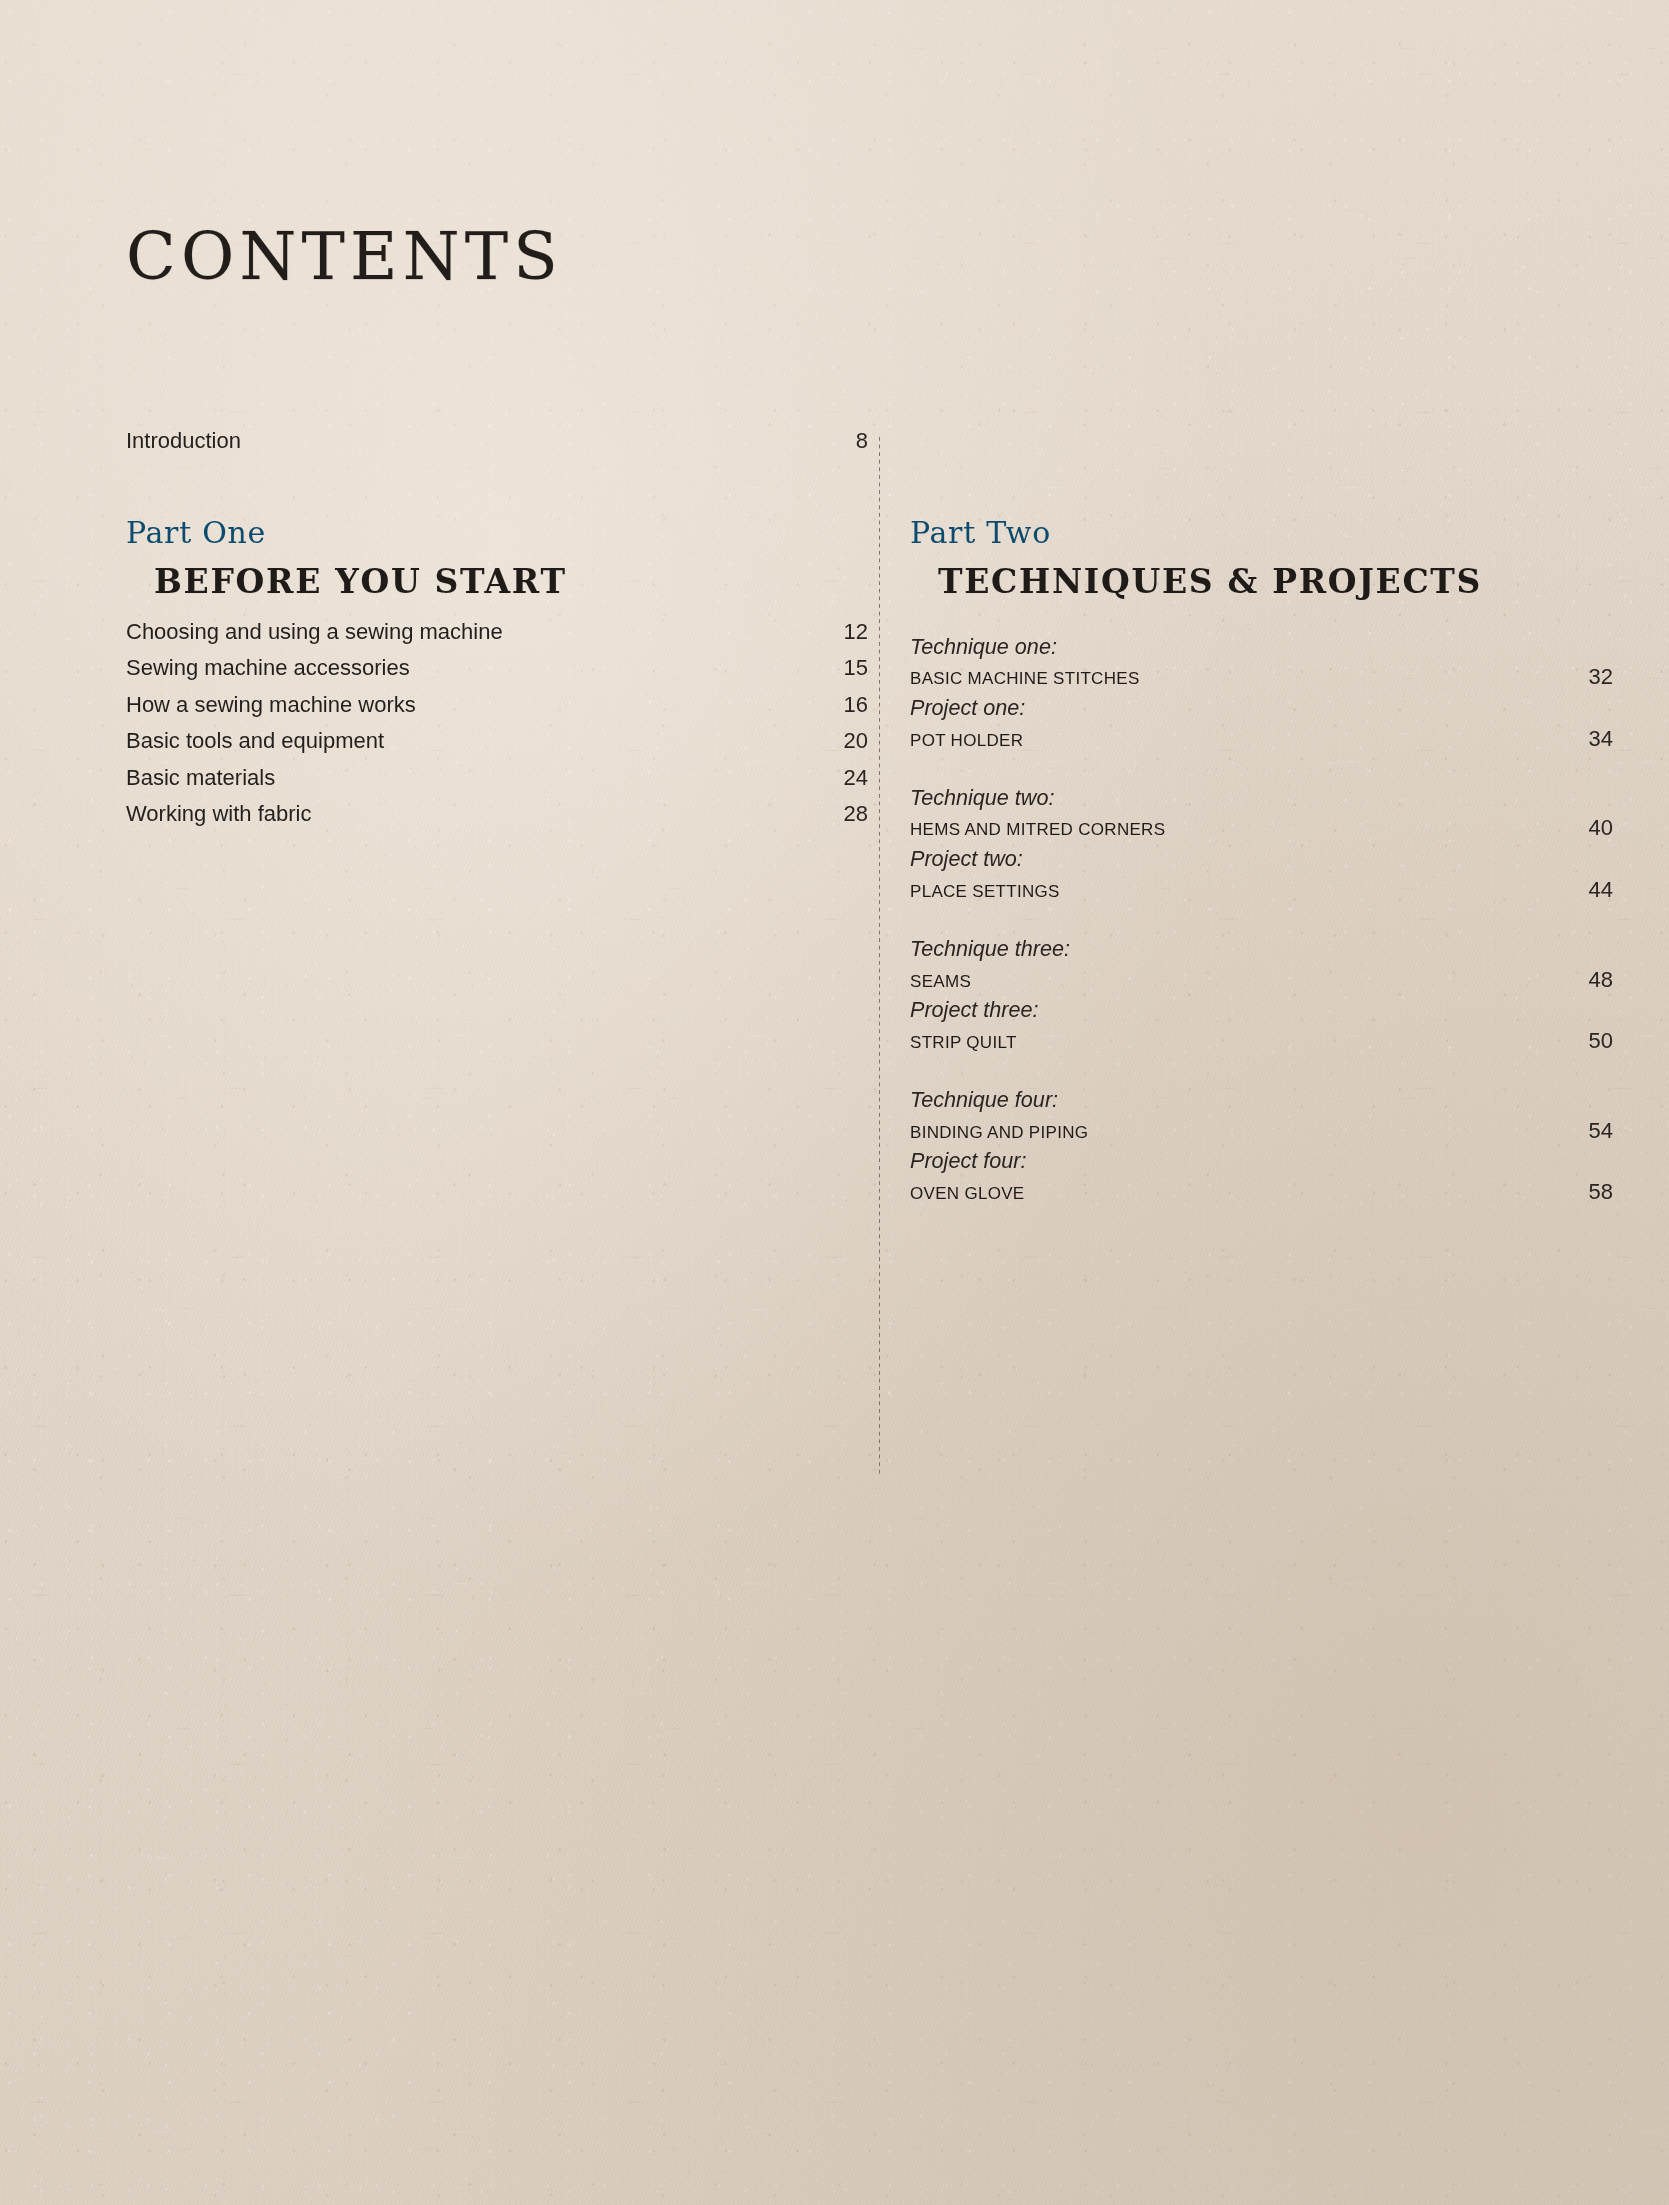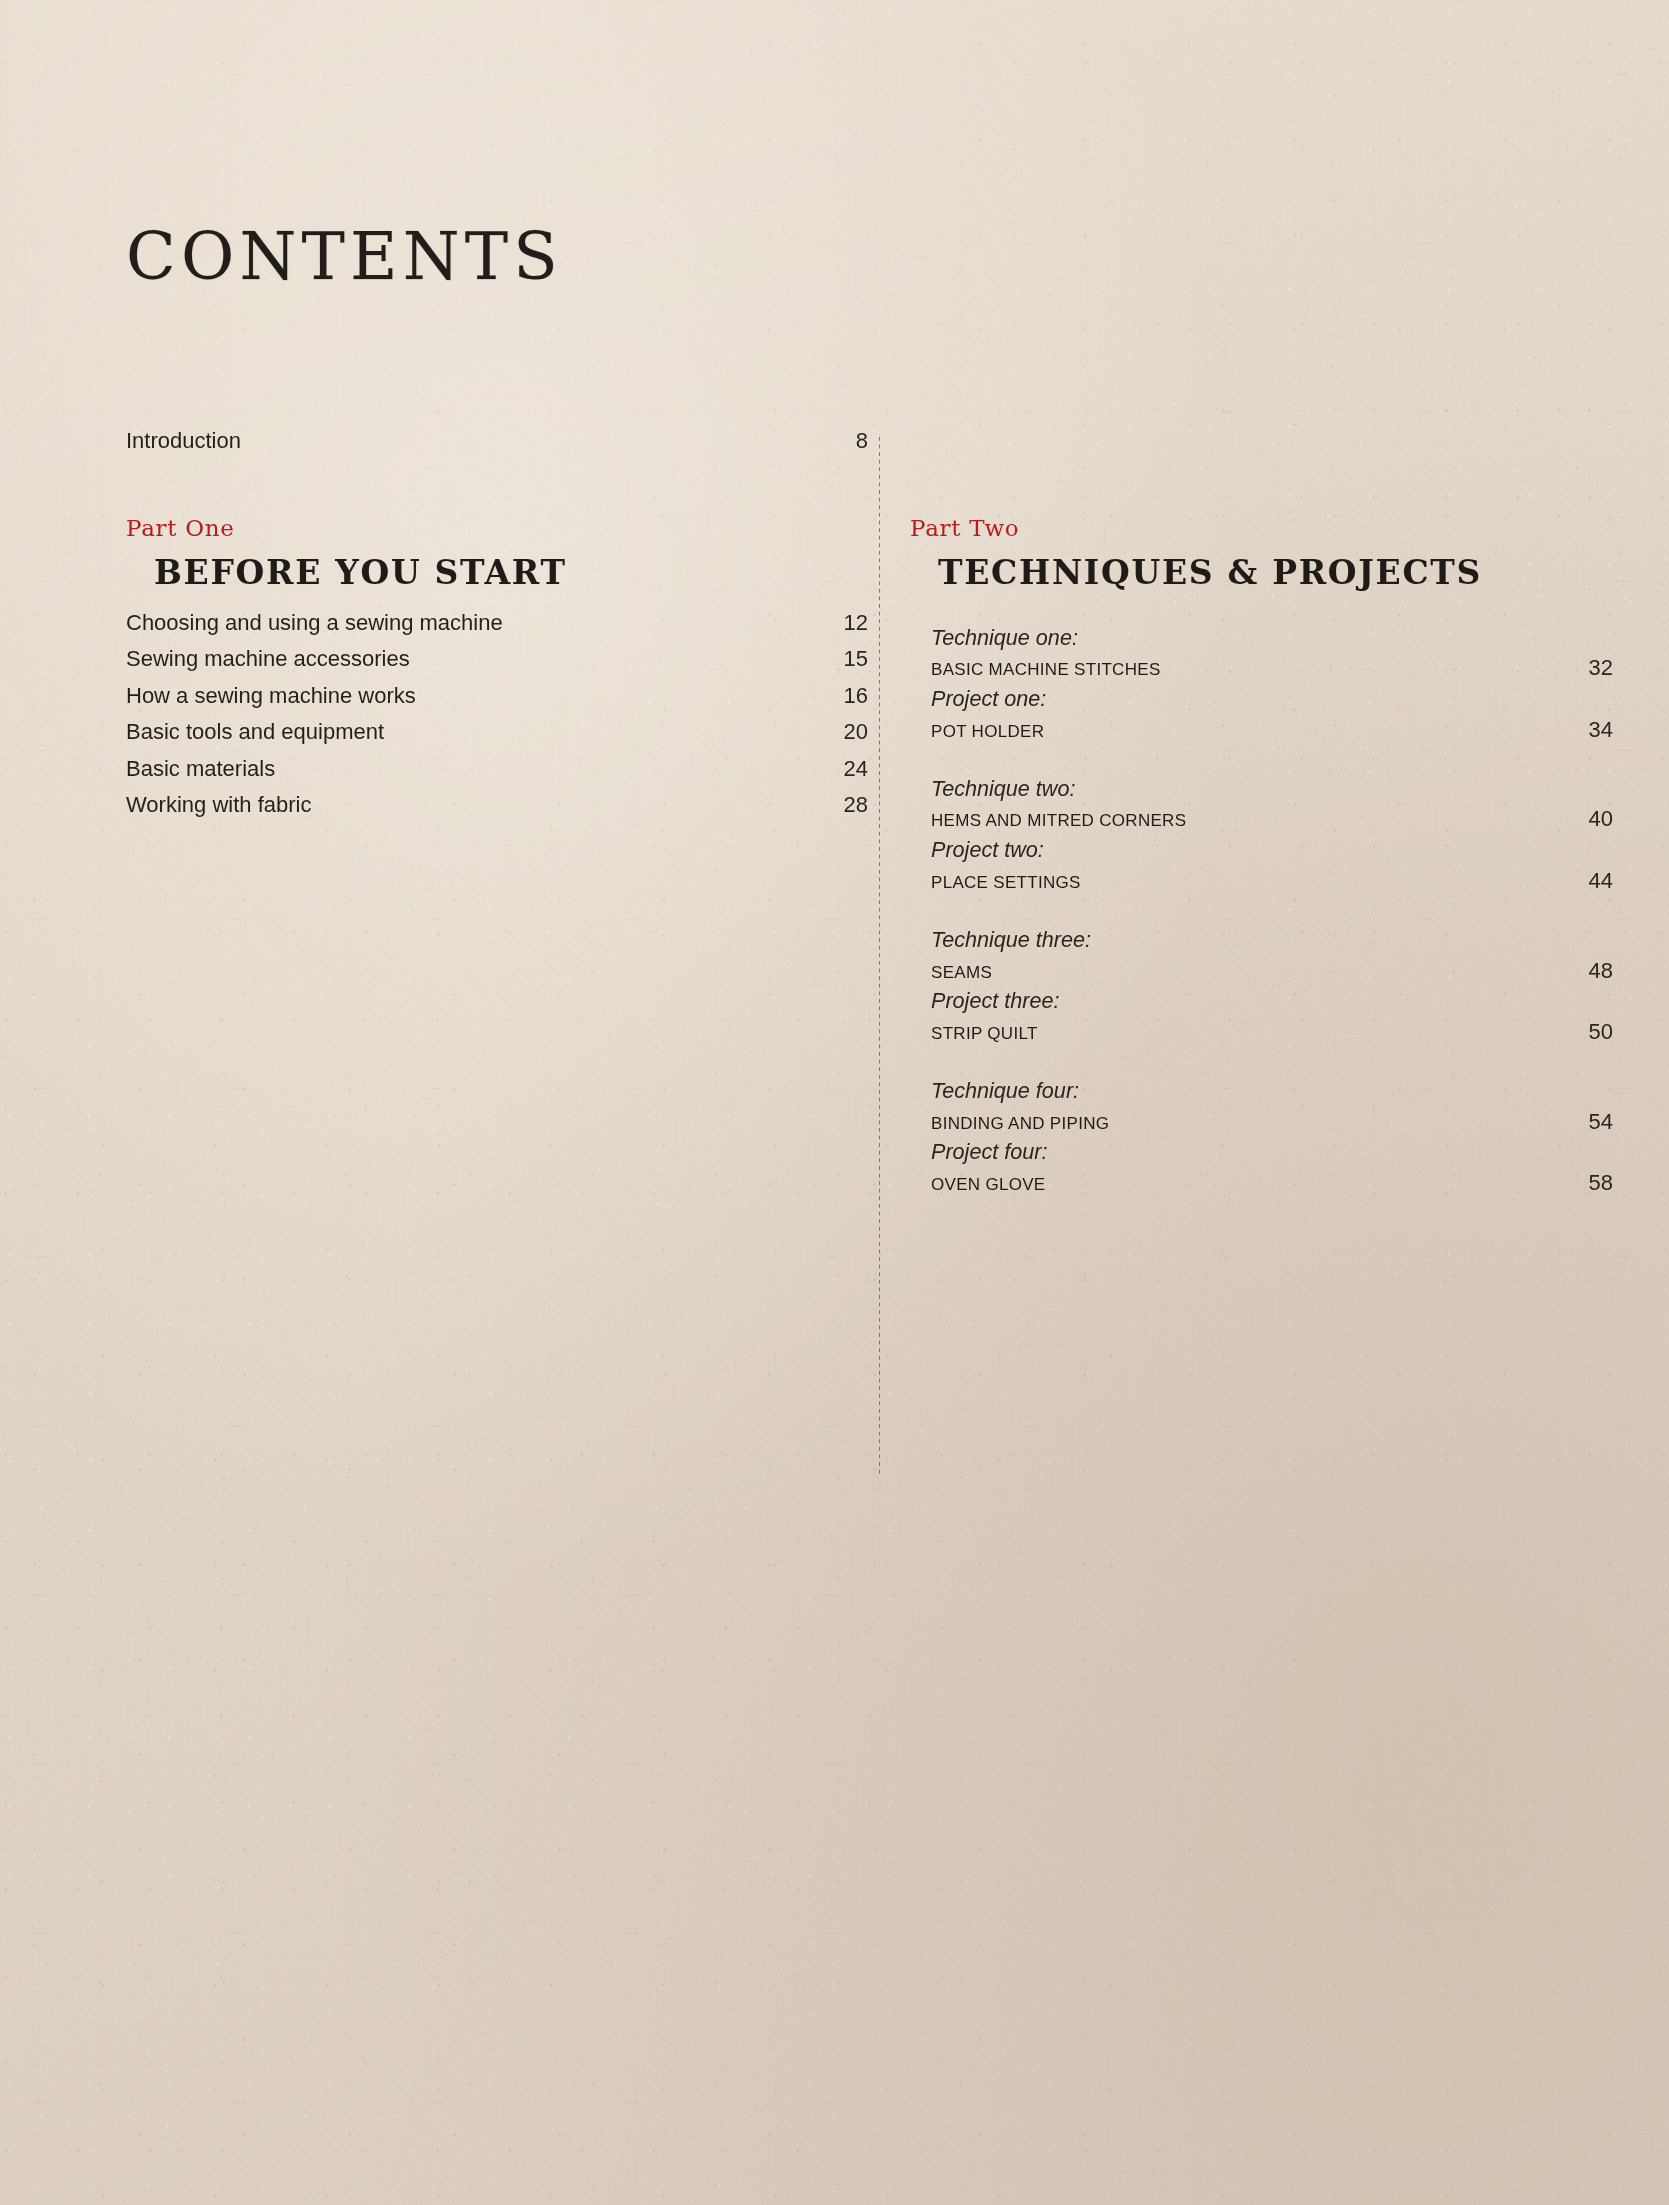--- a/index.html
+++ b/index.html
@@ -125,23 +125,23 @@
     font-size: 22px;
     color: #2a2522;
   }
 
   .entry-intro .label { font-size: 22px; }
   .entry-intro { margin-bottom: 0; justify-content: center; }
   .entry-intro .page-num { width: 35px; }
 
   .part-label {
     font-family: "DejaVu Serif", serif;
-    font-size: 23px;
+    font-size: 30px;
     letter-spacing: 0.7px;
-    color: #b91c1c;
+    color: #0c4a6e;
     margin-top: 61px;
   }
   .part-title {
     font-family: "DejaVu Serif", serif;
     font-size: 33px;
     font-weight: 700;
     letter-spacing: 1.7px;
     color: #1f1b19;
     margin-top: 11.7px;
     text-shadow:
@@ -153,21 +153,21 @@
   .toc-list {
     margin-top: 18px;
   }
   .toc-list .row {
     margin-bottom: 10.5px;
   }
   .toc-list .label { font-size: 22px; }
   .toc-list .page-num { width: 35px; }
 
   
-  .group { margin-top: 33px; margin-left: 21px; }
+  .group { margin-top: 33px; }
   .group:first-of-type { margin-top: 34px; }
   .group .row { margin-bottom: 4.7px; }
   .tech-kicker {
     font-size: 21.6px;
     font-style: italic;
     color: #2a2522;
   }
   .tech-name {
     font-size: 17px;
     font-weight: 400;

